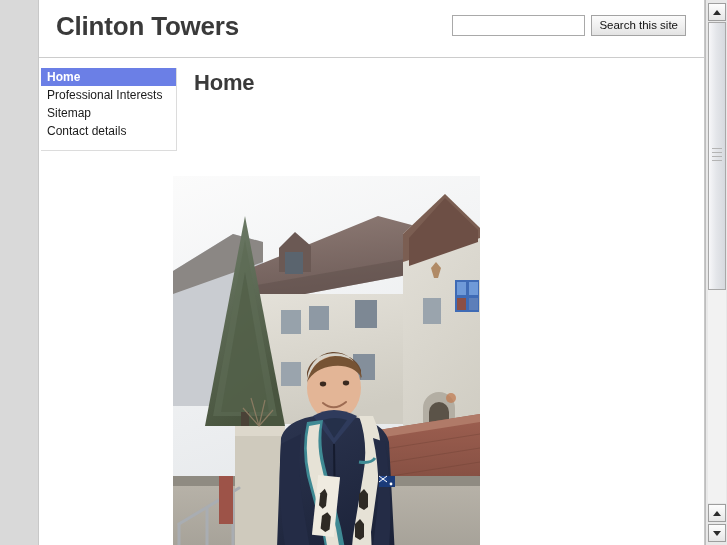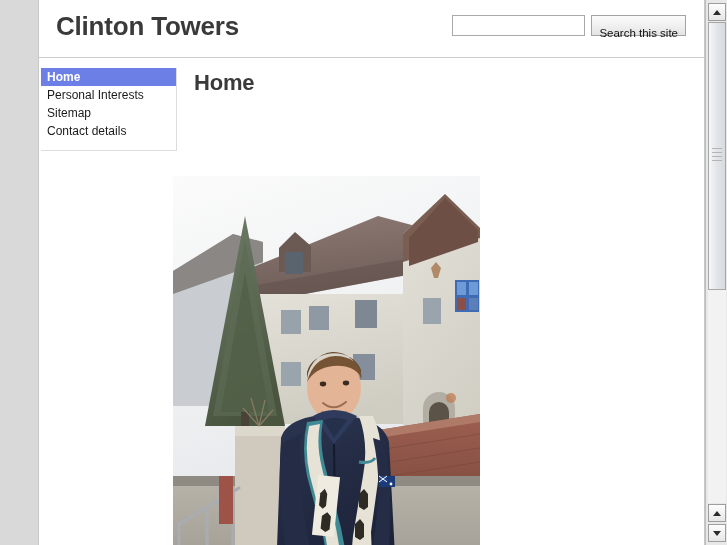--- a/index.html
+++ b/index.html
@@ -73,21 +73,21 @@
     border: 1px solid #a9a9a9;
     background: #ffffff;
     font-family: "Liberation Sans", sans-serif;
     font-size: 12px;
     color: #222;
     padding: 1px 3px;
     outline: none;
   }
   .search-button {
     height: 21px;
-    padding: 8px 7px;
+    padding: 0 7px;
     border: 1px solid #a3a3a3;
     background: linear-gradient(to bottom, #fbfbfb 0%, #efefef 55%, #e3e3e3 100%);
     font-family: "Liberation Sans", sans-serif;
     font-size: 11.5px;
     color: #111111;
     cursor: pointer;
     white-space: nowrap;
     line-height: 19px;
   }
 
@@ -249,21 +249,21 @@
     </div>
 
     <div class="page-body">
 
       <div class="sidebar">
         <ul class="nav-list">
           <li>
             <a class="nav-item selected" href="#">Home</a>
           </li>
           <li>
-            <a class="nav-item" href="#">Personal Interests</a>
+            <a class="nav-item" href="#">Professional Interests</a>
           </li>
           <li>
             <a class="nav-item" href="#">Sitemap</a>
           </li>
           <li>
             <a class="nav-item" href="#">Contact details</a>
           </li>
         </ul>
       </div>
 

